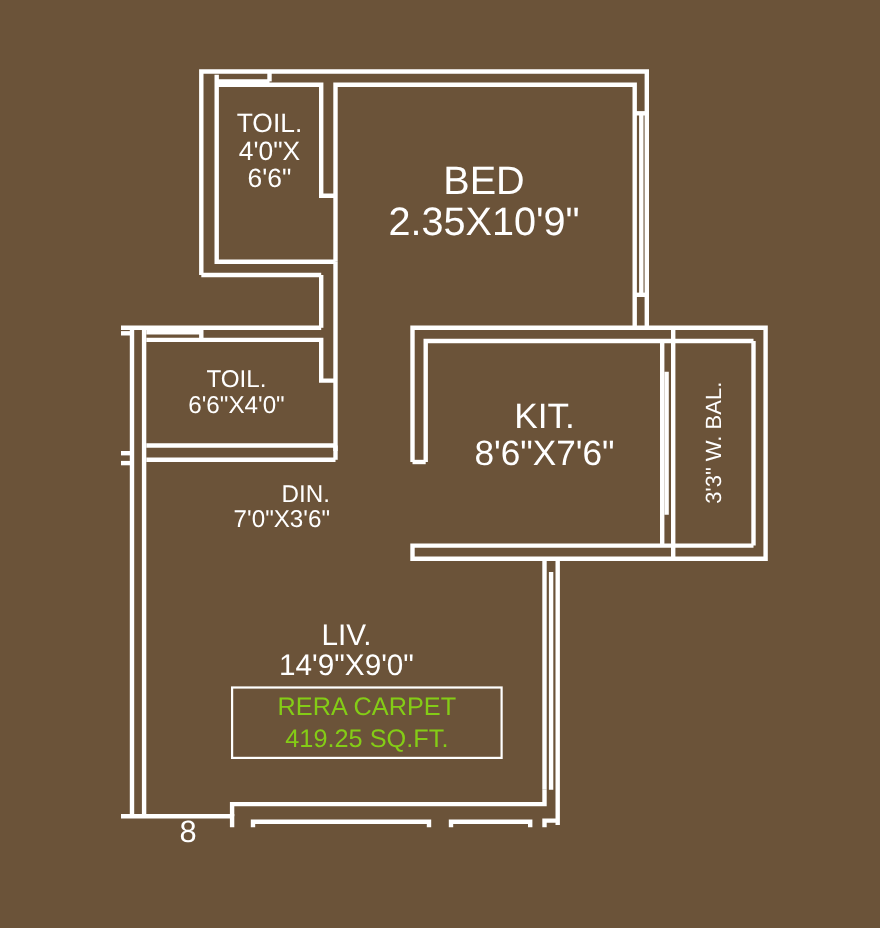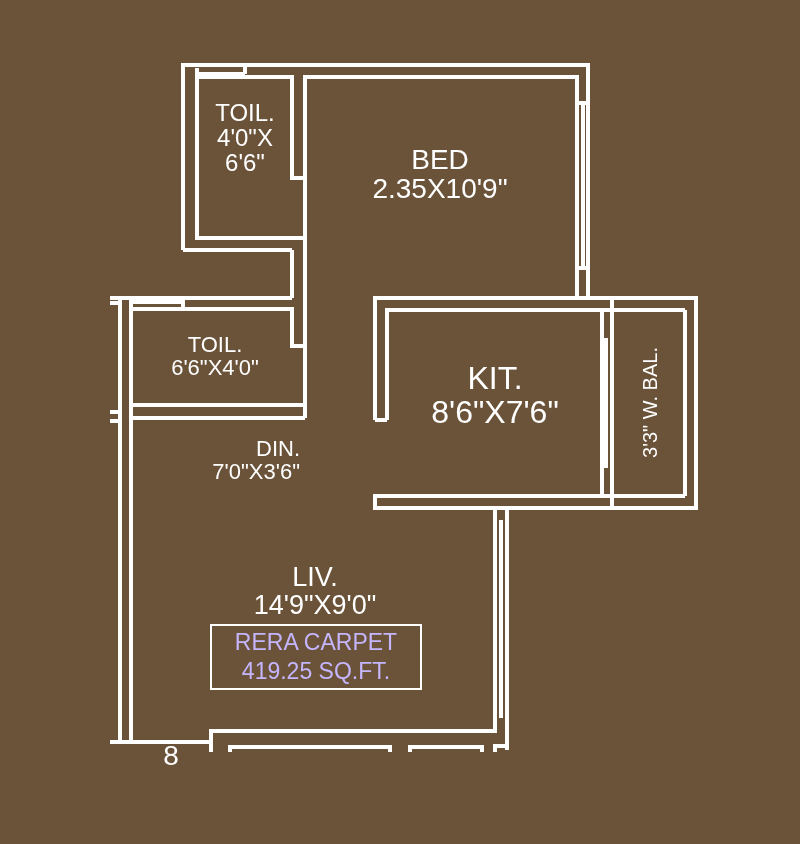--- a/index.html
+++ b/index.html
@@ -1,21 +1,21 @@
 <!DOCTYPE html>
 <html><head>
 <meta charset="utf-8">
 <style>
   html, body { margin: 0; padding: 0; }
   body { width: 800px; height: 844px; background: #6b5339; overflow: hidden; position: relative; }
   #plan { position: absolute; left: 0; top: 0; }
   .lbl { position: absolute; color: #ffffff; font-family: "Liberation Sans", sans-serif; text-align: center; white-space: nowrap; line-height: 1.05; }
   .lbl .name { display: block; }
   .lbl .dim { display: block; }
-  .rera-box { position: absolute; left: 210px; top: 624px; width: 212px; height: 66px; border: 2px solid #fff; box-sizing: border-box; color: #c4b5fd; font-family: "Liberation Sans", sans-serif; font-size: 23px; text-align: center; line-height: 29px; padding-top: 2px; }
+  .rera-box { position: absolute; left: 210px; top: 624px; width: 247px; height: 66px; border: 2px solid #fff; box-sizing: border-box; color: #84cc16; font-family: "Liberation Sans", sans-serif; font-size: 23px; text-align: center; line-height: 29px; padding-top: 2px; }
   .rot { transform: rotate(-90deg); transform-origin: center; }
 </style>
 </head>
 <body>
 
 <svg id="plan" width="800" height="844" viewBox="0 0 800 844">
   <g fill="none" stroke="#ffffff" stroke-width="4">
 
     <polyline points="183,250 183,65 588,65 588,298"></polyline>
     <line x1="197" y1="68" x2="197" y2="240"></line>
@@ -68,21 +68,21 @@
     <polyline points="495,752 495,746 507,746"></polyline>
   </g>
 </svg>
 
 <div class="lbl" style="left:205px; top:100px; width:80px; font-size:24px;">
   <span class="name">TOIL.</span>
   <span class="dim">4'0"X</span>
   <span class="dim">6'6"</span>
 </div>
 
-<div class="lbl" style="left:340px; top:145px; width:200px; font-size:28px;">
+<div class="lbl" style="left:340px; top:145px; width:200px; font-size:36px;">
   <span class="name">BED</span>
   <span class="dim">2.35X10'9"</span>
 </div>
 
 <div class="lbl" style="left:140px; top:333px; width:150px; font-size:22px;">
   <span class="name">TOIL.</span>
   <span class="dim">6'6"X4'0"</span>
 </div>
 
 <div class="lbl" style="left:400px; top:362px; width:190px; font-size:32px;">

